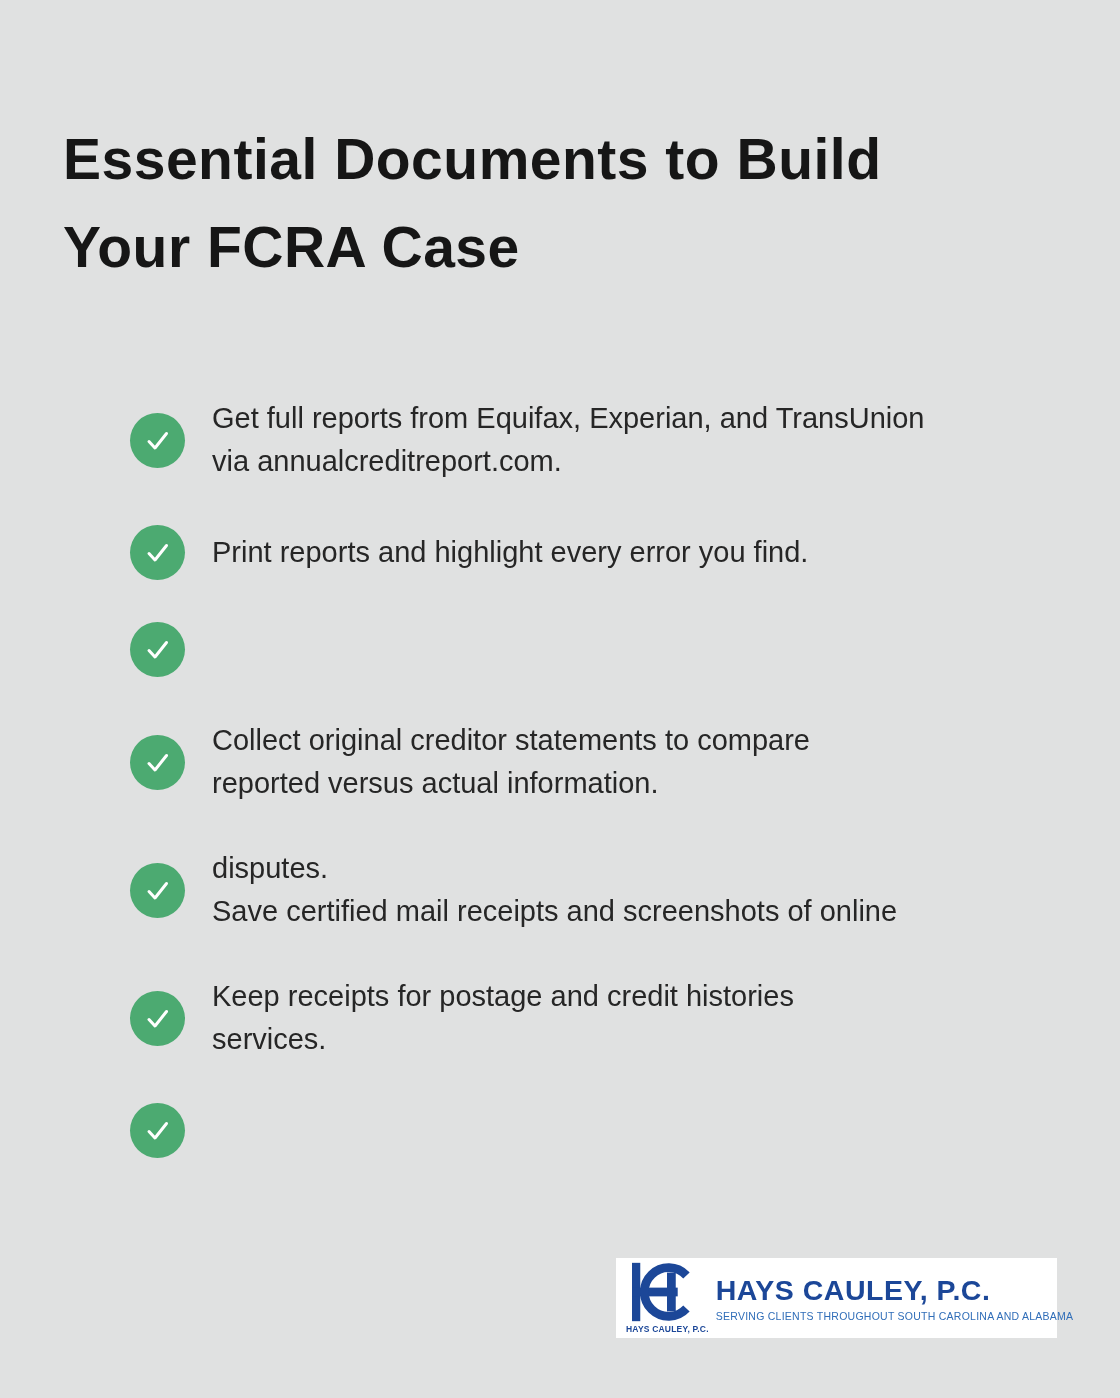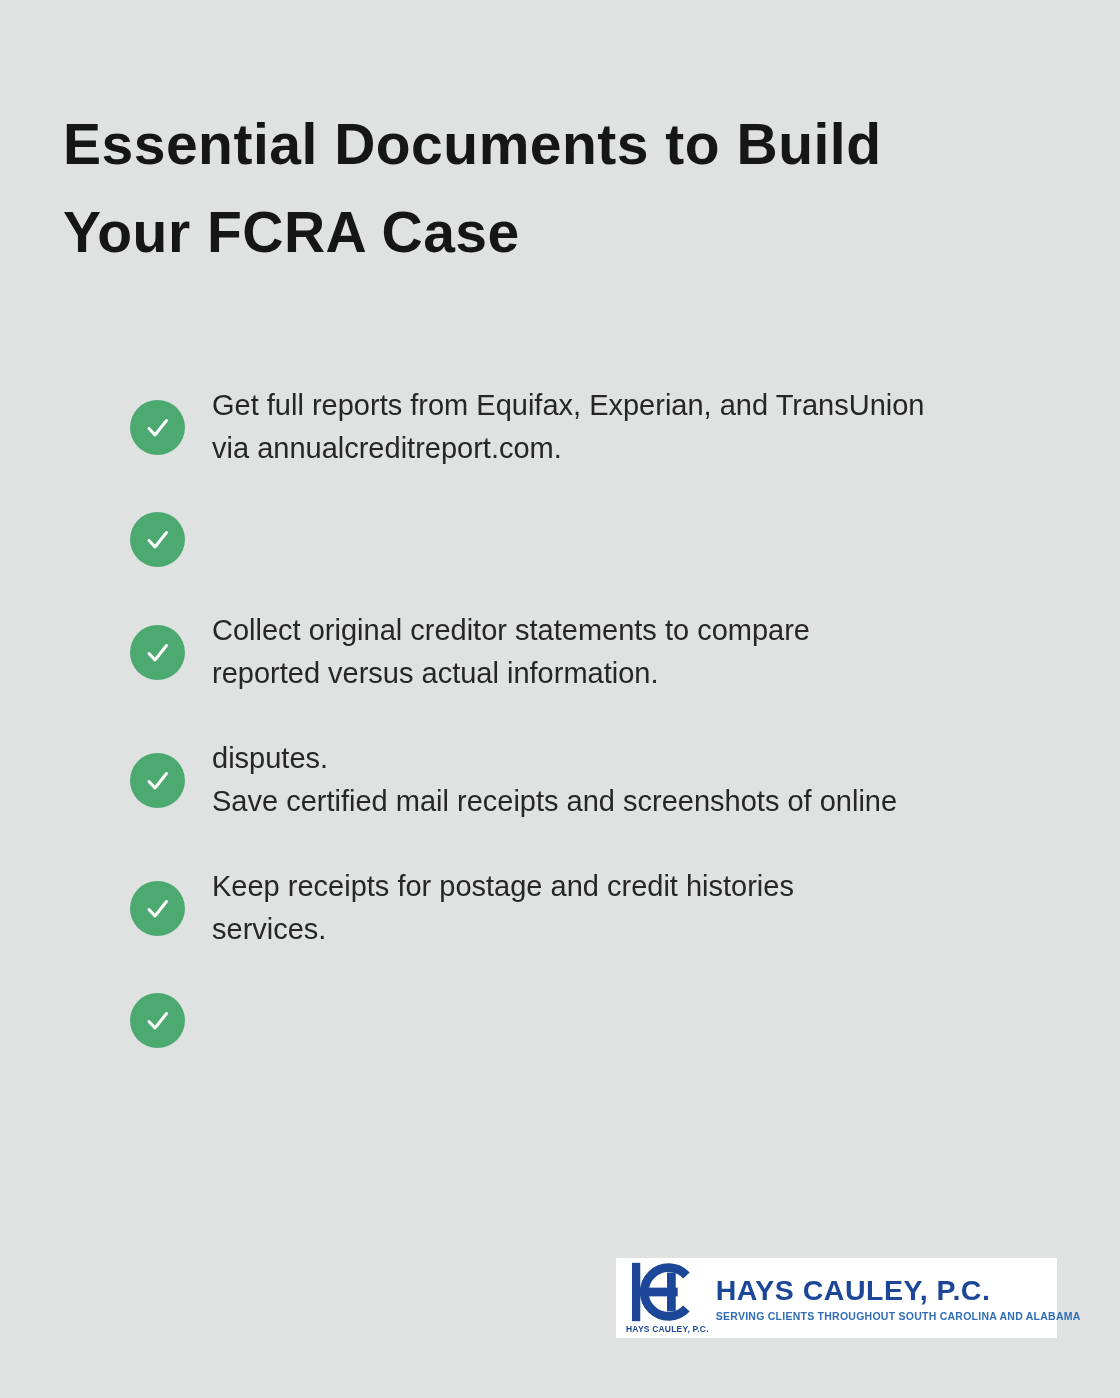--- a/index.html
+++ b/index.html
@@ -8,34 +8,34 @@
     position: relative;
     background: #e0e1e1;
     font-family: "Liberation Sans", sans-serif;
     overflow: hidden;
   }
 
   
   .title {
     position: absolute;
     left: 63px;
-    top: 100px;
+    top: 115px;
     width: 980px;
     font-weight: bold;
     font-size: 57px;
     line-height: 88px;
     color: #161616;
     letter-spacing: 0.5px;
   }
 
   
   .checklist {
     position: absolute;
     left: 130px;
-    top: 384px;
+    top: 397px;
     width: 900px;
     display: flex;
     flex-direction: column;
     gap: 42px;
   }
   .check-item {
     display: flex;
     flex-direction: row;
     align-items: center;
     gap: 27px;
@@ -85,21 +85,21 @@
   .logo-text { margin-left: 7px; }
   .logo-name {
     font-size: 28.5px;
     font-weight: bold;
     color: #1c4798;
     letter-spacing: 0.5px;
     white-space: nowrap;
   }
   .logo-tagline {
     font-size: 10.5px;
-    font-weight: bold;
+    font-weight: normal;
     color: #2f6db8;
     letter-spacing: 0.25px;
     margin-top: 3px;
     white-space: nowrap;
   }
 </style>
 </head>
 <body>
 
 <h1 class="title">
@@ -113,20 +113,30 @@
       <svg width="29" height="29" viewBox="0 0 29 29" aria-hidden="true">
         <polyline points="6,15.5 12,22 23.5,7.5" fill="none" stroke="#ffffff" stroke-width="3" stroke-linecap="round" stroke-linejoin="round"></polyline>
       </svg>
     </span>
     <div class="item-text">
         <div>Get full reports from Equifax, Experian, and TransUnion</div>
         <div>via annualcreditreport.com.</div>
       </div>
   </div>
 
+  <div class="check-item">
+    <span class="check-circle">
+      <svg width="29" height="29" viewBox="0 0 29 29" aria-hidden="true">
+        <polyline points="6,15.5 12,22 23.5,7.5" fill="none" stroke="#ffffff" stroke-width="3" stroke-linecap="round" stroke-linejoin="round"></polyline>
+      </svg>
+    </span>
+    <div class="item-text">
+        <div>Print reports and highlight every error you find.</div>
+      </div>
+  </div>
 
   <div class="check-item">
     <span class="check-circle">
       <svg width="29" height="29" viewBox="0 0 29 29" aria-hidden="true">
         <polyline points="6,15.5 12,22 23.5,7.5" fill="none" stroke="#ffffff" stroke-width="3" stroke-linecap="round" stroke-linejoin="round"></polyline>
       </svg>
     </span>
     <div class="item-text">
       </div>
   </div>

